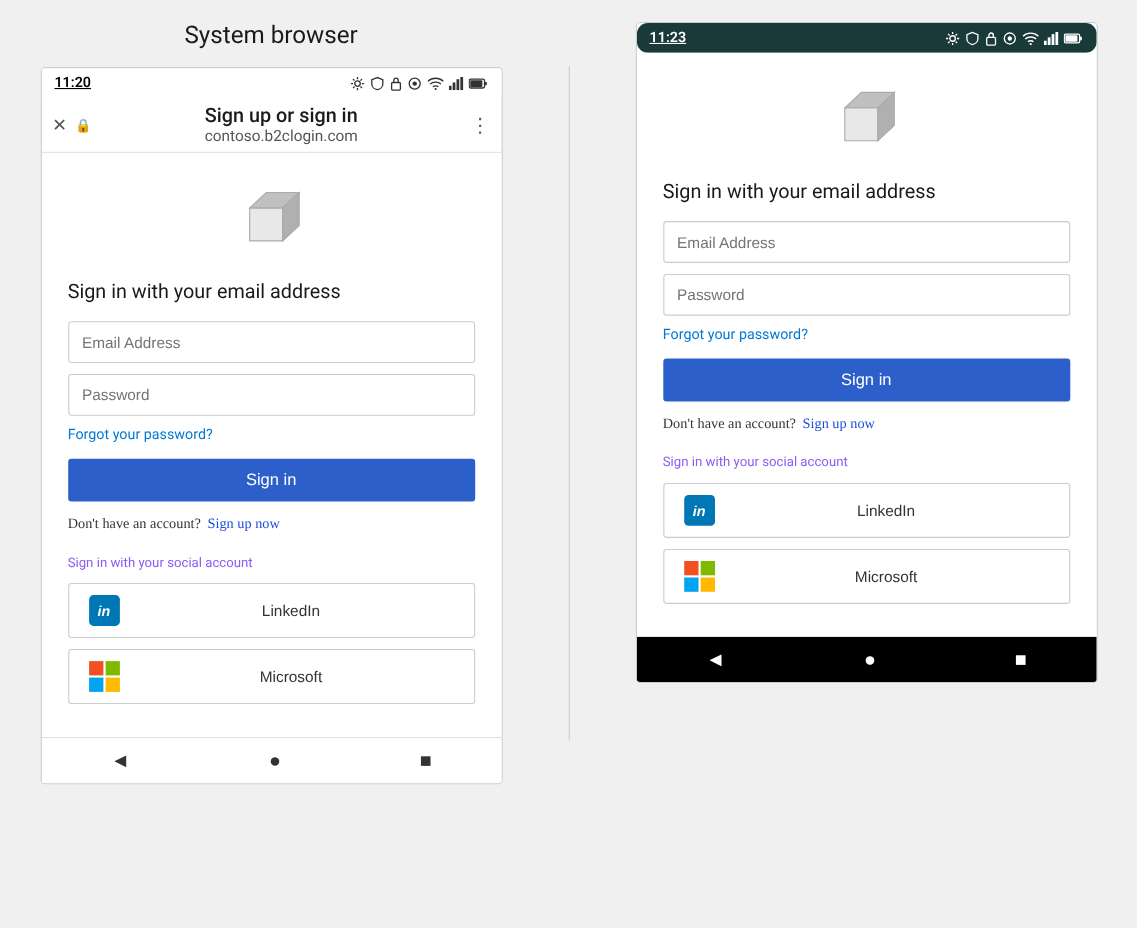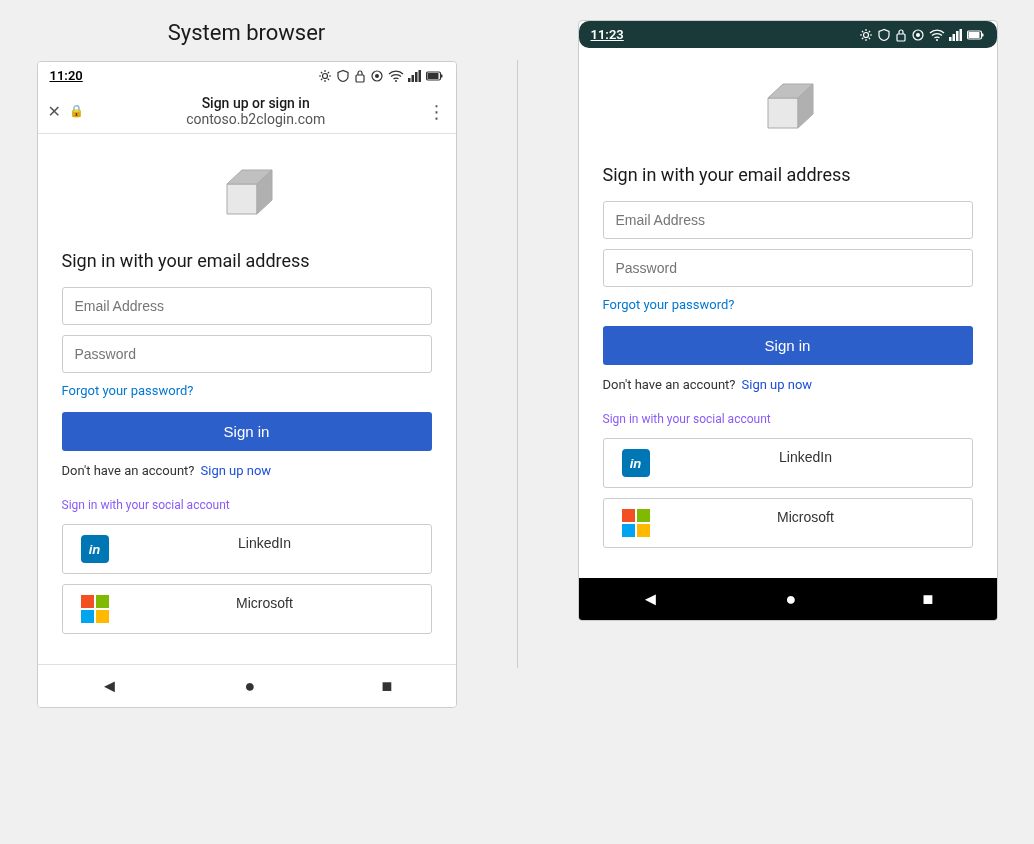--- a/index.html
+++ b/index.html
@@ -92,21 +92,21 @@
       font-size: 16px;
       color: #555;
     }
     .browser-address {
       flex: 1;
       display: flex;
       flex-direction: column;
       align-items: center;
     }
     .browser-title {
-      font-size: 14px;
+      font-size: 18px;
       font-weight: 500;
       color: #1a1a1a;
     }
     .browser-url {
       font-size: 14px;
       color: #555;
     }
     .browser-lock {
       font-size: 12px;
       color: #555;
@@ -166,36 +166,37 @@
       cursor: pointer;
       margin-bottom: 12px;
     }
     .no-account-row {
       display: flex;
       align-items: center;
       gap: 6px;
       font-size: 13px;
       color: #333;
       margin-bottom: 20px;
+      font-family: Liberation Serif, serif;
     }
     .signup-link {
       color: #1d4ed8;
       text-decoration: none;
       font-size: 13px;
     }
     .social-heading {
       font-size: 12px;
       font-weight: 400;
       color: #8b5cf6;
       margin-bottom: 12px;
     }
     .social-btn {
       width: 100%;
       display: flex;
-      align-items: flex-start;
+      align-items: center;
       border: 1px solid #ccc;
       border-radius: 3px;
       padding: 10px 14px;
       margin-bottom: 10px;
       background: #fff;
       cursor: pointer;
       font-size: 14px;
       color: #333;
       gap: 0;
     }

